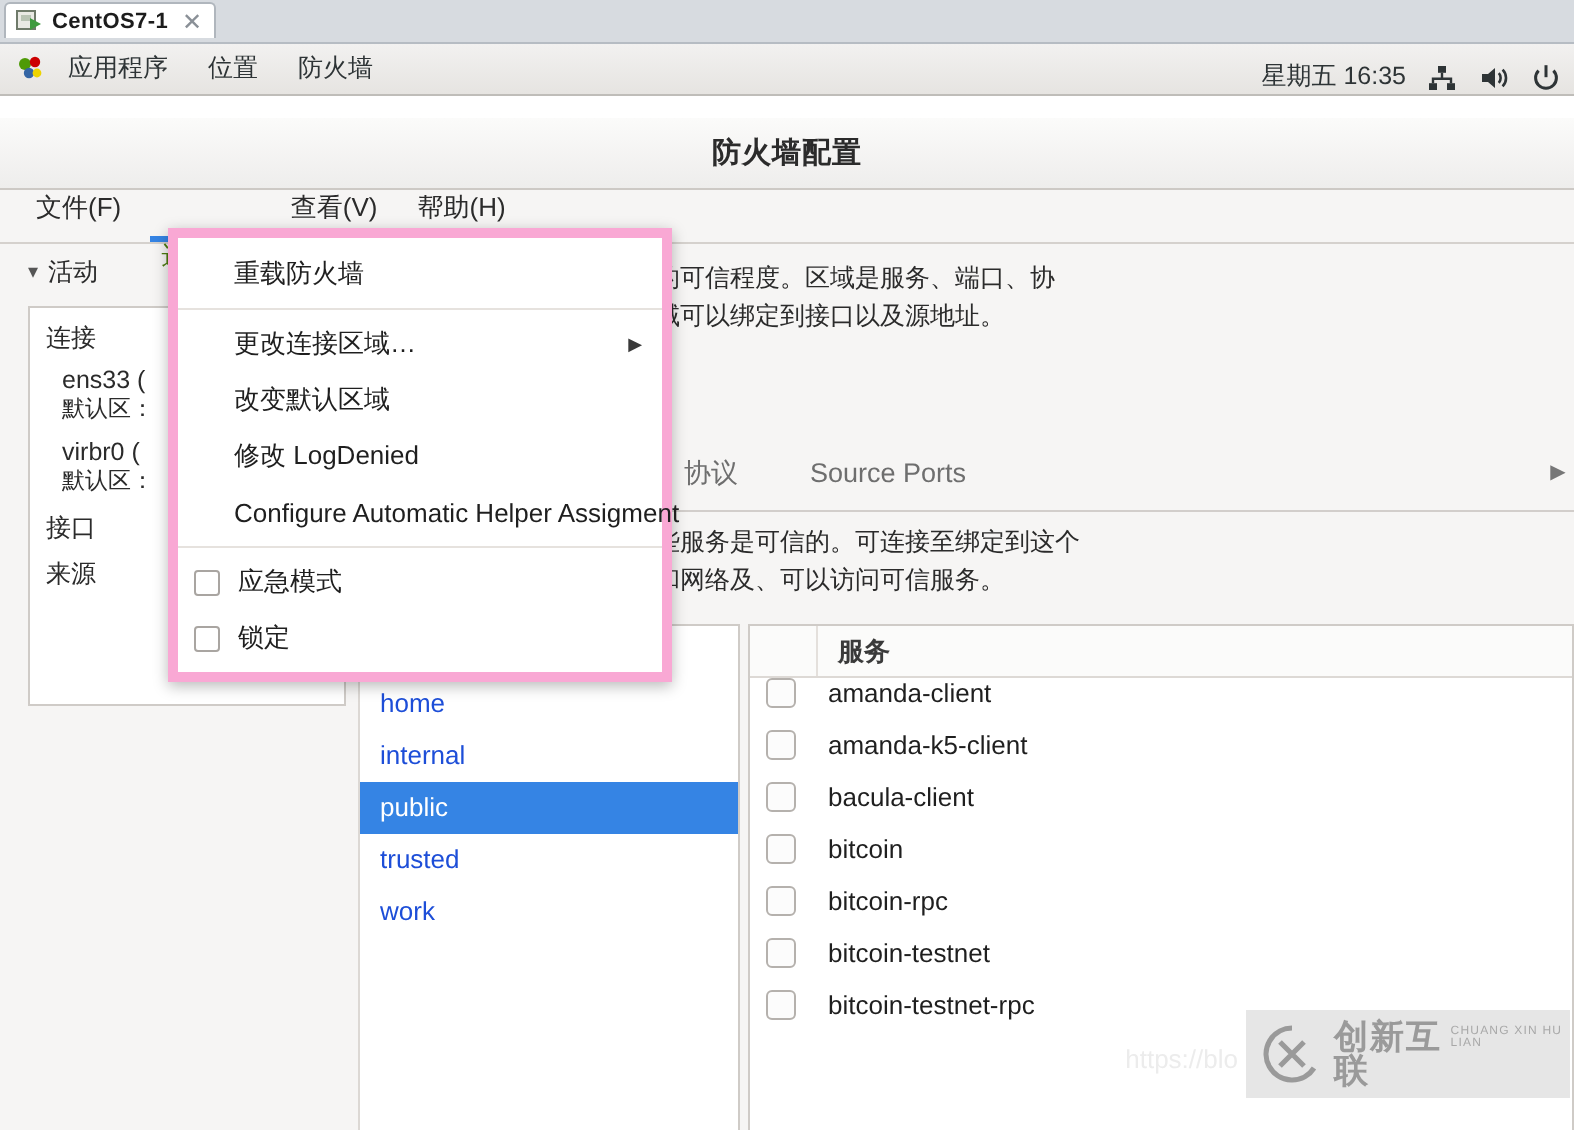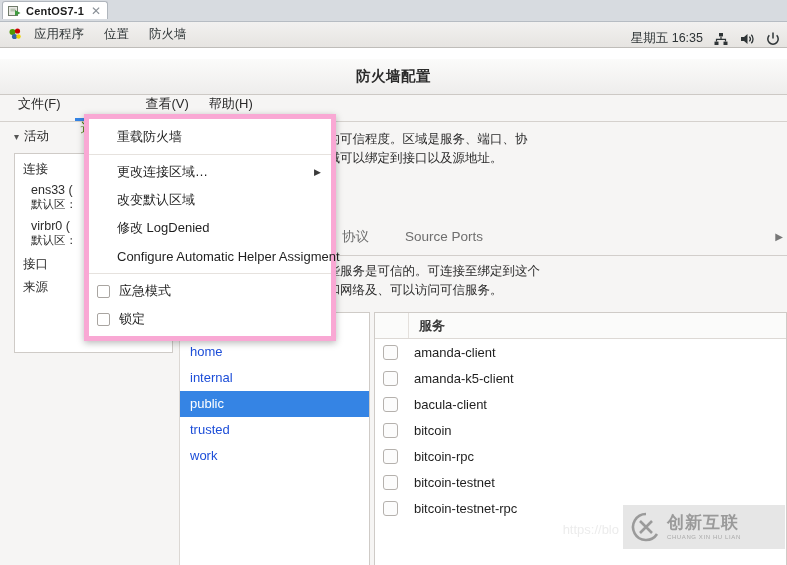--- a/index.html
+++ b/index.html
@@ -174,21 +174,21 @@
   }
   .svc-head {
     display: flex; align-items: center;
     border-bottom: 1px solid #ddd9d5; height: 26px;
     background: #fbfbfa;
   }
   .svc-head-cb { width: 34px; flex: 0 0 34px; border-right: 1px solid #e4e0dc; height: 100%; }
   .svc-head-label {
     font-size: 13px; font-weight: bold; color: #3a3a3a; padding-left: 10px;
   }
-  .svc-row { display: flex; align-items: center; height: 26px; padding-left: 8px; }
+  .svc-row { display: flex; align-items: flex-start; height: 26px; padding-left: 8px; }
   .cb {
     width: 15px; height: 15px; border: 1px solid #b5b1ad;
     border-radius: 3px; background: #fcfcfc; flex: 0 0 15px;
   }
   .svc-name { font-size: 13px; color: #1f1f1f; padding-left: 16px; white-space: nowrap; }
 
   
   .dropdown {
     position: absolute; left: 84px; top: 114px;
     width: 252px;
@@ -222,21 +222,21 @@
 
   
   .watermark {
     position: absolute; right: 2px; bottom: 16px;
     width: 162px; height: 44px;
     background: #e3e3e3; opacity: .88;
     display: flex; align-items: center; gap: 6px;
     padding-left: 8px; z-index: 30;
   }
   .wm-mark { width: 30px; height: 30px; flex: 0 0 30px; }
-  .wm-text { display: flex; flex-direction: column; line-height: 1; justify-content: space-between; }
+  .wm-text { display: flex; flex-direction: row; line-height: 1; justify-content: space-between; }
   .wm-cn { font-size: 17px; font-weight: bold; color: #8d8d8d; letter-spacing: 1px; }
   .wm-py { font-size: 6px; color: #9d9d9d; letter-spacing: .6px; margin-top: 3px; }
   .wm-url {
     position: absolute; right: 168px; bottom: 28px;
     font-size: 13px; color: #ececec; z-index: 29; white-space: nowrap;
   }
 </style>
 </head>
 <body>
 

